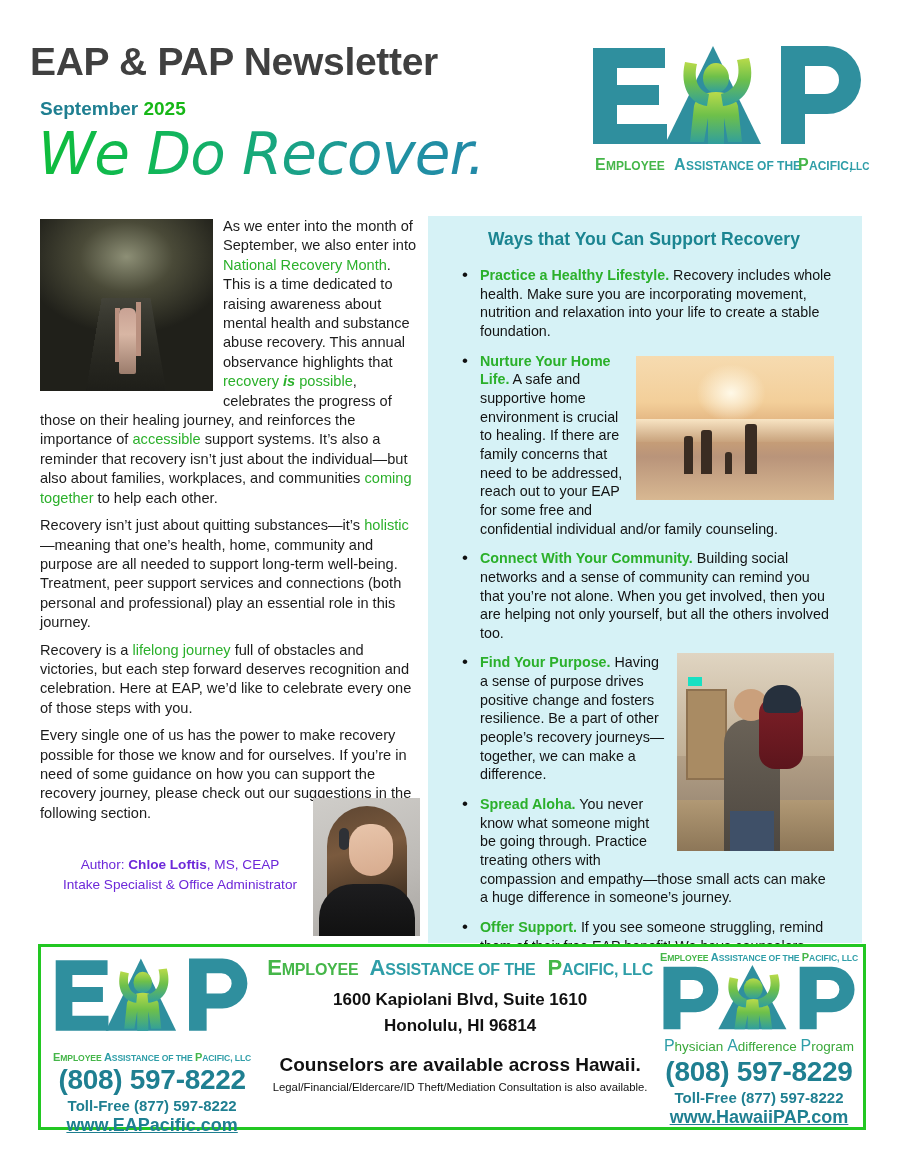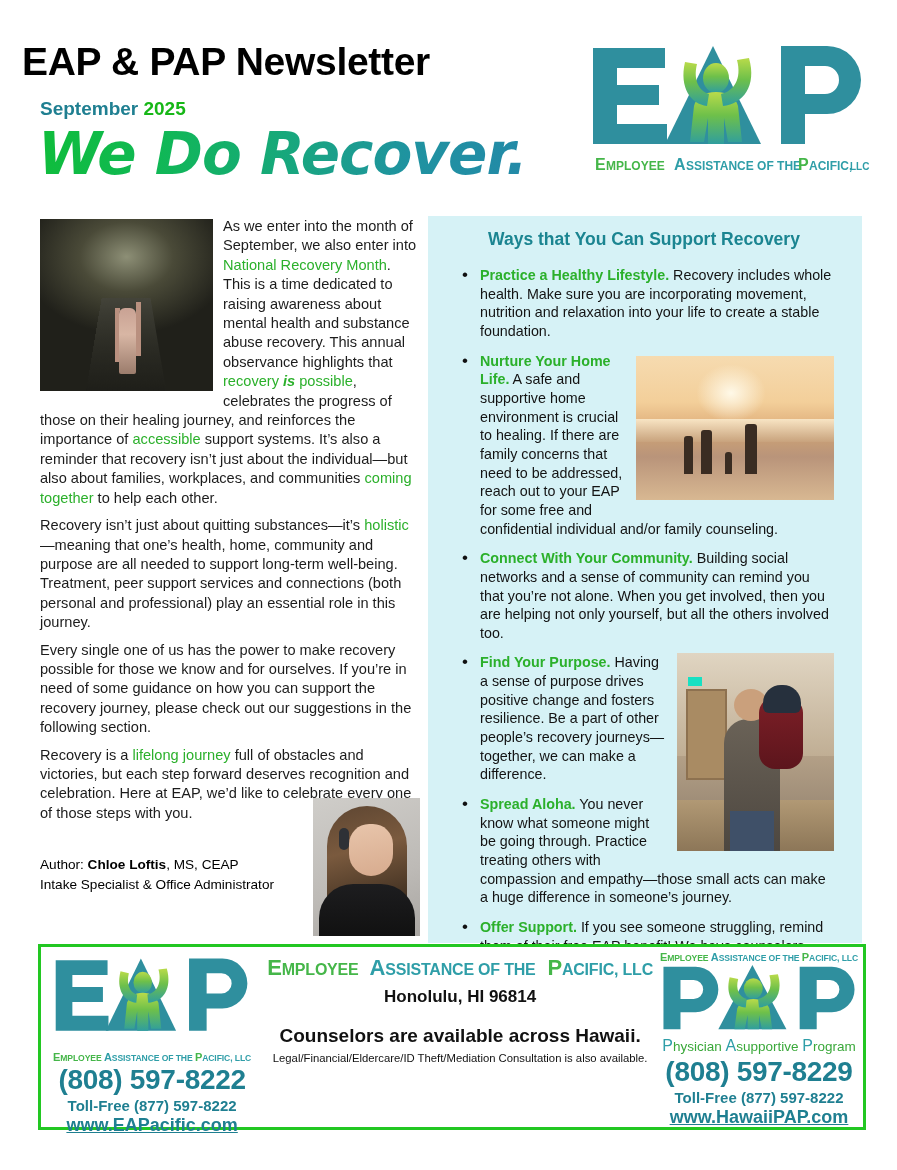--- a/index.html
+++ b/index.html
@@ -9,32 +9,32 @@
     background:#ffffff;
     font-family:"Liberation Sans", sans-serif;
     color:#1a1a1a;
     position:relative;
     overflow:hidden;
   }
 
   
   .header { position:relative; height:205px; }
   .title {
-    position:absolute; left:22px; top:40px;
-    font-size:39px; font-weight:bold; color:#000000;
+    position:absolute; left:30px; top:40px;
+    font-size:39px; font-weight:bold; color:#404040;
     letter-spacing:-0.3px;
   }
   .date {
     position:absolute; left:40px; top:98px;
     font-size:19px; font-weight:bold; color:#1f7f91;
   }
   .date .yr { color:#17b717; }
   .tagline {
     position:absolute; left:38px; top:120px;
-    font-size:58px; font-weight:bold; font-style:italic;
+    font-size:58px; font-weight:normal; font-style:italic;
     letter-spacing:-1px;
     background:linear-gradient(100deg,#0fbd3a 0%,#10b855 25%,#17a87b 50%,#1f93a0 75%,#2389a8 100%);
     -webkit-background-clip:text; background-clip:text; color:transparent;
     font-family:"DejaVu Sans", sans-serif;
   }
 
   
   .eap-logo { position:absolute; right:22px; top:32px; width:290px; height:150px; }
   .eap-logo svg { display:block; }
 
@@ -63,21 +63,21 @@
   }
   .img-road::after{
     content:""; position:absolute; left:50%; top:52%; width:17px; height:66px;
     margin-left:-8px; border-radius:6px 6px 2px 2px;
     background:linear-gradient(180deg,#c9a294 0%,#d8b6a4 40%,#9b7c6c 100%);
     box-shadow:-10px -6px 0 -6px #b9907f, 11px -12px 0 -6px #b9907f;
   }
 
   .author-block {
     position:absolute; left:40px; top:650px; width:280px;
-    font-size:13.6px; line-height:1.5; color:#000000;
+    text-align:center; font-size:13.6px; line-height:1.5; color:#6d28d9;
   }
   .author-block .nm { font-weight:bold; }
 
   .img-headshot {
     position:absolute; left:313px; top:593px; width:107px; height:138px;
     background:linear-gradient(160deg,#cfcdc9 0%,#bdbab6 60%,#a9a6a2 100%);
     overflow:hidden;
   }
   .img-headshot .hair{
     position:absolute; left:14px; top:8px; width:80px; height:126px;
@@ -231,23 +231,23 @@
 
 <div class="content">
 
   <div class="left-col">
     <div class="img-road"></div>
 
     <p><span>As we enter into the month of September, we also enter into </span><span class="g">National Recovery Month</span><span>. This is a time dedicated to raising awareness about mental health and substance abuse recovery. This annual observance highlights that </span><span class="g">recovery </span><span class="gi">is</span><span class="g"> possible</span><span>, celebrates the progress of those on their healing journey, and reinforces the importance of </span><span class="g">accessible</span><span> support systems. It’s also a reminder that recovery isn’t just about the individual—but also about families, workplaces, and communities </span><span class="g">coming together</span><span> to help each other.</span></p>
 
     <p><span>Recovery isn’t just about quitting substances—it’s </span><span class="g">holistic</span><span>—meaning that one’s health, home, community and purpose are all needed to support long-term well-being. Treatment, peer support services and connections (both personal and professional) play an essential role in this journey.</span></p>
 
+    <p><span>Recovery is a </span><span class="g">lifelong journey</span><span> full of obstacles and victories, but each step forward deserves recognition and celebration. Here at EAP, we’d like to celebrate every one of those steps with you.</span></p>
+
     <p>Every single one of us has the power to make recovery possible for those we know and for ourselves. If you’re in need of some guidance on how you can support the recovery journey, please check out our suggestions in the following section.</p>
-
-    <p><span>Recovery is a </span><span class="g">lifelong journey</span><span> full of obstacles and victories, but each step forward deserves recognition and celebration. Here at EAP, we’d like to celebrate every one of those steps with you.</span></p>
   </div>
 
   <div class="author-block">
     <div>
       <span>Author: </span><span class="nm">Chloe Loftis</span><span>, MS, CEAP</span>
     </div>
     <div>Intake Specialist &amp; Office Administrator</div>
   </div>
 
   <div class="img-headshot">
@@ -330,20 +330,21 @@
       <div class="tollfree">Toll-Free (877) 597-8222</div>
       <div class="weburl">www.EAPacific.com</div>
     </div>
 
     <div class="fmid">
       <div class="fname">
         <span class="c1">E</span><span class="c1 sm">MPLOYEE</span>&nbsp;
         <span class="c2">A</span><span class="c2 sm">SSISTANCE OF THE</span>&nbsp;
         <span class="c1">P</span><span class="c2 sm">ACIFIC, LLC</span>
       </div>
+      <div class="faddr">1600 Kapiolani Blvd, Suite 1610</div>
       <div class="faddr2">Honolulu, HI 96814</div>
       <div class="fcoun">Counselors are available across Hawaii.</div>
       <div class="fleg">Legal/Financial/Eldercare/ID Theft/Mediation Consultation is also available.</div>
     </div>
 
     <div class="fright">
       <div class="pap-tag">
         <span class="c1" style="font-size:11px">E</span><span class="c1">MPLOYEE</span>
         <span class="c2" style="font-size:11px">A</span><span class="c2">SSISTANCE OF THE</span>
         <span class="c1" style="font-size:11px">P</span><span class="c2">ACIFIC, LLC</span>
@@ -358,21 +359,21 @@
         </defs>
         <path d="M4 4 h34 a24 24 0 0 1 0 48 h-16 v18 h-18 Z M22 18 v20 h14 a10 10 0 0 0 0-20 Z" fill="#2f8f9e"></path>
         <path d="M98 2 L134 70 H62 Z" fill="#2f8f9e"></path>
         <path d="M148 4 h34 a24 24 0 0 1 0 48 h-16 v18 h-18 Z M166 18 v20 h14 a10 10 0 0 0 0-20 Z" fill="#2f8f9e"></path>
         <ellipse cx="99" cy="27" rx="10" ry="11" fill="url(#gp3)"></ellipse>
         <path d="M99 38 c-9 0 -15 5 -17 10 l-3 22 h11 l3 -15 v15 h12 v-15 l3 15 h11 l-3 -22 c-2 -5 -8 -10 -17 -10 Z" fill="url(#gp3)"></path>
         <path d="M74 15 c-5 19 4 31 17 32 l1 -9 c-8 -2 -12 -10 -9 -21 Z" fill="url(#gp3)"></path>
         <path d="M125 12 c6 21 -4 34 -20 35 l-1 -9 c10 -2 16 -11 12 -25 Z" fill="url(#gp3)"></path>
       </svg>
       <div class="pap-sub">
-        <span class="b" style="font-size:16px">P</span><span>hysician </span><span class="b" style="font-size:16px">A</span><span>supportive </span><span class="b" style="font-size:16px">P</span><span>rogram</span>
+        <span class="b" style="font-size:16px">P</span><span>hysician </span><span class="b" style="font-size:16px">A</span><span>difference </span><span class="b" style="font-size:16px">P</span><span>rogram</span>
       </div>
       <div class="phone">(808) 597-8229</div>
       <div class="tollfree">Toll-Free (877) 597-8222</div>
       <div class="weburl">www.HawaiiPAP.com</div>
     </div>
 
   </div>
 </div>
 
 </body></html>

